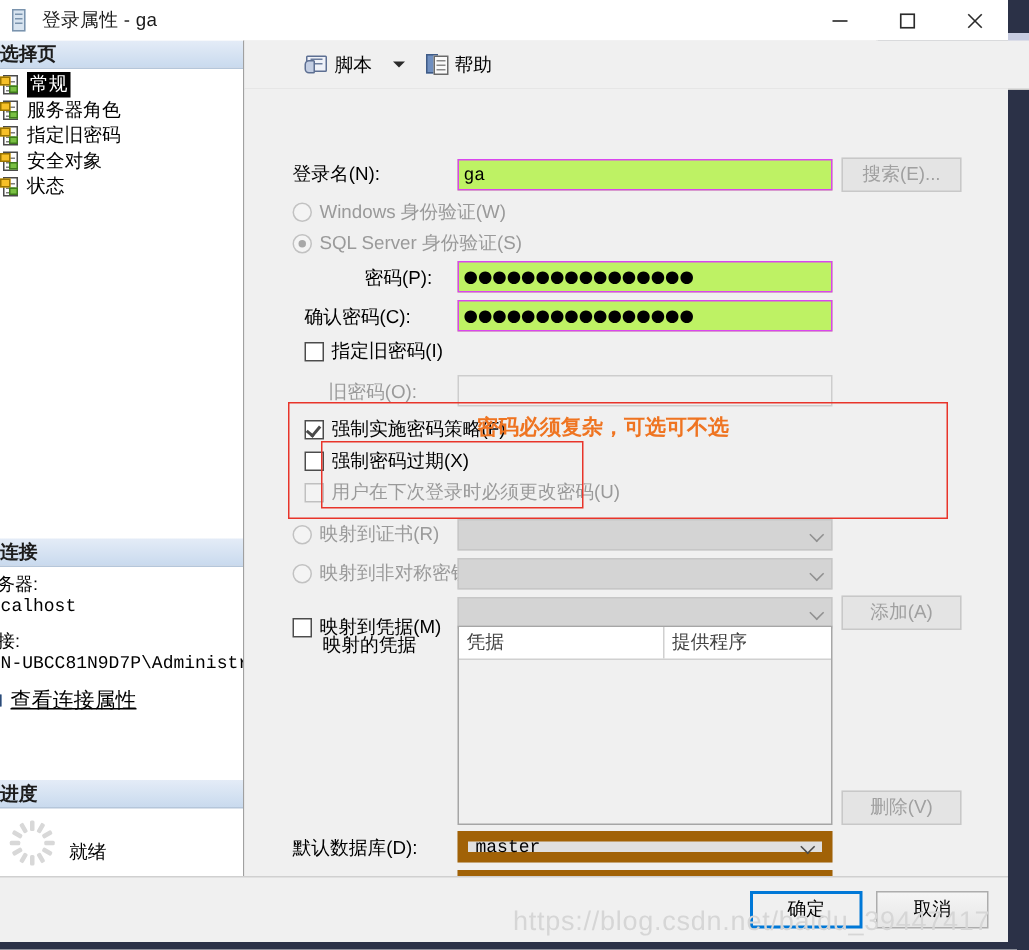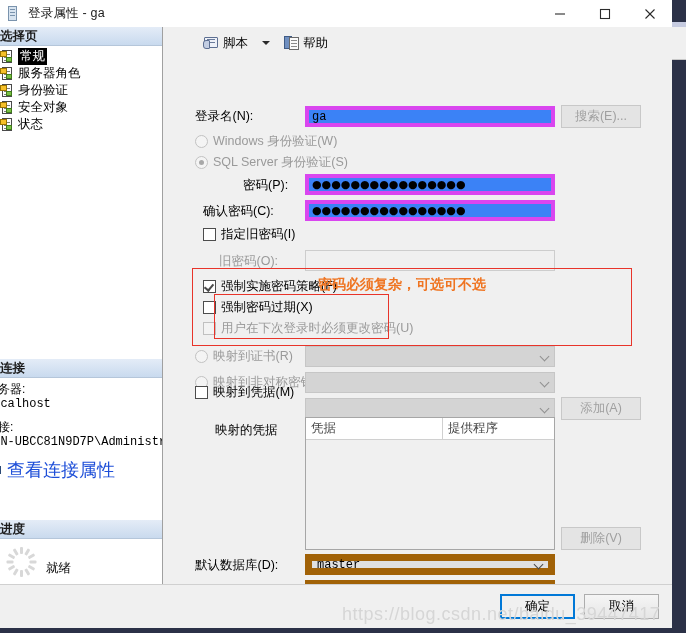--- a/index.html
+++ b/index.html
@@ -53,21 +53,21 @@
   .pg-icon .tag{position:absolute;left:0px;top:1px;width:7px;height:6px;background:#f6c028;border:1px solid #9a7400;box-sizing:border-box;}
   .pg-icon .tag2{position:absolute;left:6px;top:7px;width:6px;height:5px;background:#7ac143;border:1px solid #3f7a1c;box-sizing:border-box;}
   .pg-label{font-size:12.5px;color:#000;white-space:nowrap;}
   .pageitem.selected .pg-label{background:#000000;color:#fff;padding:0 2px;}
   .info-block{padding:4px 0 2px 0;margin-left:-14px;padding-left:0px;}
   .info-line{font-size:12px;line-height:15px;color:#000;white-space:nowrap;padding-left:0px;}
   .info-mono{font-family:"Liberation Mono","DejaVu Sans Mono",monospace;font-size:12px;}
   .linkrow{display:flex;align-items:center;margin-top:8px;padding-left:0px;}
   .net-icon{width:18px;height:14px;position:relative;flex:0 0 auto;margin-right:3px;}
   .net-icon .mon2{position:absolute;left:5px;top:3px;width:10px;height:8px;background:#86a9d8;border:1px solid #2c4a75;box-sizing:border-box;}
-  .link{color:#1d4ed8;font-size:18px;cursor:pointer;}
+  .link{color:#000000;text-decoration:underline;font-size:14px;cursor:pointer;}
   .prog-row{display:flex;align-items:flex-end;padding:8px 0 0 0;}
   .spinner{width:30px;height:30px;position:relative;flex:0 0 auto;margin-left:6px;}
   .spinner i{position:absolute;left:13.5px;top:0px;width:3px;height:7px;background:#d8d8d8;border-radius:1px;
              transform-origin:1.5px 15px;}
   .prog-text{margin-left:10px;font-size:12.5px;}
   
   #rightpane{position:absolute;left:163px;top:0;width:509px;height:557px;background:#f0f0f0;}
   #toolbar{
     position:absolute;left:0;top:0;width:509px;height:32px;
     background:#f0f0f0;border-bottom:1px solid #c8c8c8;display:flex;align-items:center;padding-left:28px;
@@ -82,21 +82,21 @@
   .help-icon .p1{position:absolute;left:0;top:1px;width:8px;height:13px;background:#6f8fc0;border:1px solid #3f5b86;box-sizing:border-box;}
   .help-icon .p2{position:absolute;left:5px;top:2px;width:10px;height:13px;background:#fafafa;border:1px solid #6a6a6a;box-sizing:border-box;}
   .help-icon .l{position:absolute;left:7px;width:6px;height:1px;background:#8a8a8a;}
   .tb-label{font-size:12.5px;color:#000;}
   .caret{width:0;height:0;border-left:4px solid transparent;border-right:4px solid transparent;border-top:4px solid #2a2a2a;margin:0 10px;}
   #formarea{position:absolute;left:0;top:32px;width:509px;height:525px;background:#f0f0f0;overflow:hidden;}
   .row{position:absolute;display:flex;align-items:center;}
   .lbl{font-size:12.5px;color:#000;white-space:nowrap;}
   .lbl.dis{color:#9a9a9a;}
   .txtbox{
-    background:#3b82f6;border:4px solid #d946ef;box-sizing:border-box;height:21px;
+    background:#bef264;border:1px solid #d946ef;box-sizing:border-box;height:21px;
     font-family:"Liberation Mono","DejaVu Sans Mono",monospace;font-size:12px;
     padding:0 3px;display:flex;align-items:center;color:#000;
   }
   .txtbox.dis{background:#f0f0f0;border:1px solid #cdcdcd;}
   .pwd{letter-spacing:0px;font-family:"DejaVu Sans",sans-serif;font-size:11px;line-height:1;}
   .btn{
     background:linear-gradient(to bottom,#f3f3f3,#e2e2e2);border:1px solid #adadad;
     height:23px;display:flex;align-items:center;justify-content:center;
     font-size:12.5px;color:#000;box-sizing:border-box;
   }
@@ -208,21 +208,21 @@
         </div>
         <div class="pageitem">
           <span class="pg-icon">
             <span class="sheet"></span>
               <span class="l" style="top:4px"></span>
               <span class="l" style="top:7px"></span>
               <span class="l" style="top:10px"></span>
             <span class="tag"></span>
               <span class="tag2"></span>
           </span>
-          <span class="pg-label">身份验证</span>
+          <span class="pg-label">指定旧密码</span>
         </div>
         <div class="pageitem">
           <span class="pg-icon">
             <span class="sheet"></span>
               <span class="l" style="top:4px"></span>
               <span class="l" style="top:7px"></span>
               <span class="l" style="top:10px"></span>
             <span class="tag"></span>
               <span class="tag2"></span>
           </span>
@@ -383,21 +383,21 @@
 
         <div class="row" style="left:32px;top:315px;">
           <span class="rb"></span>
           <span class="lbl dis">映射到非对称密钥(T)</span>
         </div>
         <div class="combo" style="position:absolute;left:142px;top:313px;width:250px;">
           <span></span>
           <span class="chev"></span>
         </div>
 
-        <div class="row" style="left:32px;top:325px;">
+        <div class="row" style="left:32px;top:351px;">
           <span class="cb"></span>
           <span class="lbl">映射到凭据(M)</span>
         </div>
         <div class="combo" style="position:absolute;left:142px;top:339px;width:250px;">
           <span></span>
           <span class="chev"></span>
         </div>
         <div class="btn dis" style="position:absolute;left:398px;top:338px;width:80px;">
           <span>添加(A)</span>
         </div>

